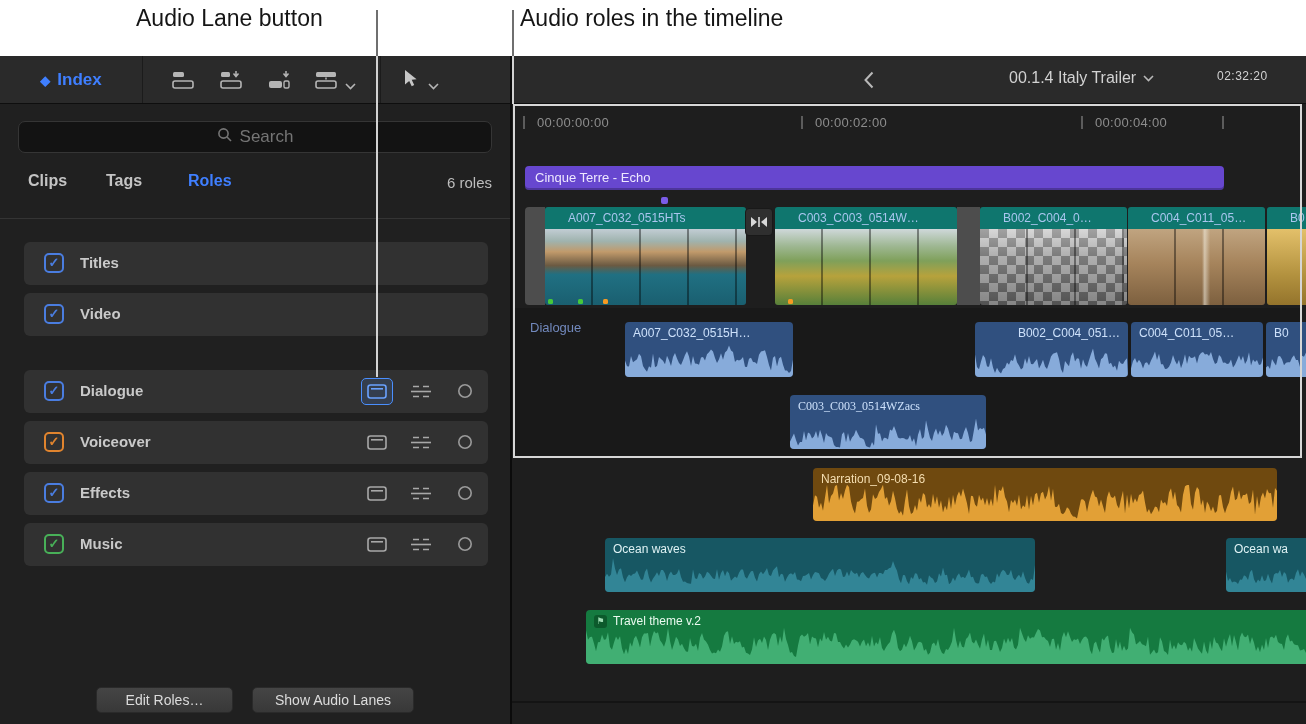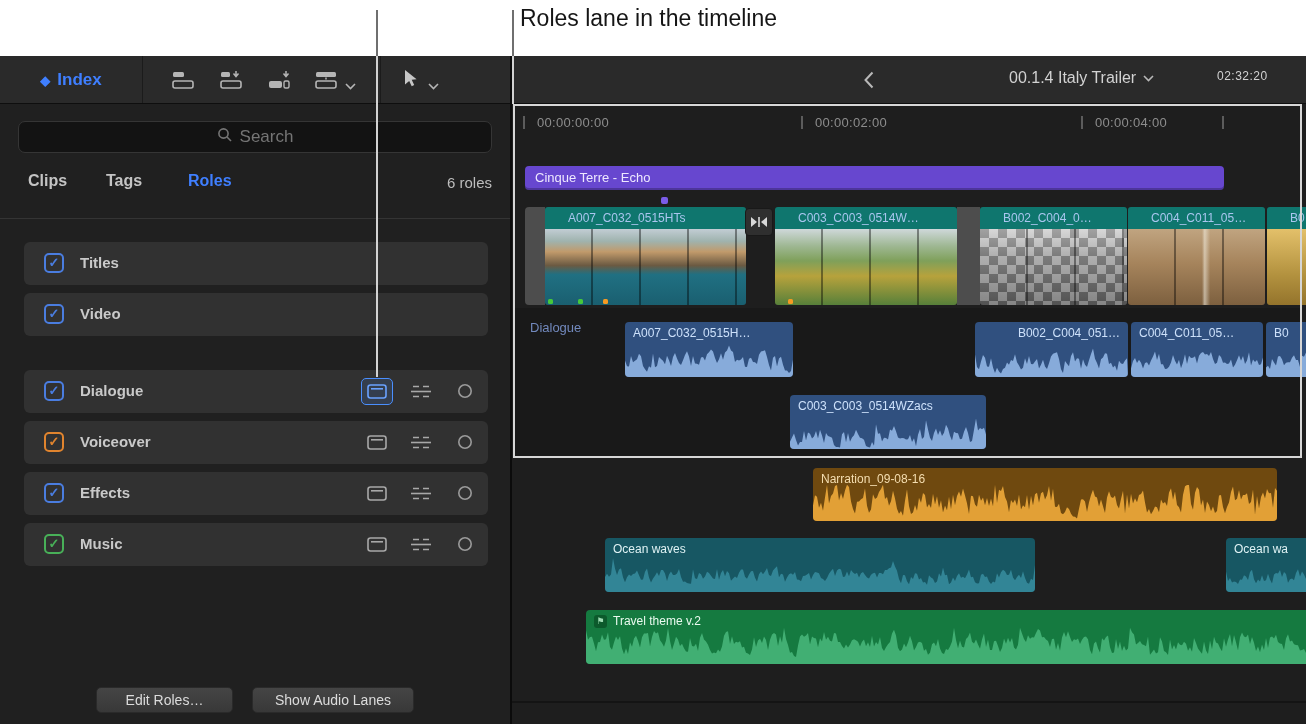--- a/index.html
+++ b/index.html
@@ -84,21 +84,22 @@
   .clip-badge { width:13px; height:13px; border-radius:3px; background:#0c5a2c; color:#9fdcb4; font-size:9px; line-height:13px; text-align:center; flex:0 0 13px; }
 
   .tl-bottom-line { position:absolute; left:0; top:645px; width:795px; height:2px; background:#141414; }
 </style>
 </head>
 <body>
 
 <div class="stage">
 
   <div class="annot-strip">
-    <div class="annot-text" style="left:520px; top:5px;">Roles lane in the timeline</div>
+    <div class="annot-text" style="left:136px; top:5px;">Audio Lane button</div>
+    <div class="annot-text" style="left:520px; top:5px;">Audio roles in the timeline</div>
   </div>
 
   <div class="leader dark" style="left:376px; top:10px; height:46px;"></div>
   <div class="leader light" style="left:376px; top:56px; height:321px;"></div>
   <div class="leader dark" style="left:512px; top:10px; height:46px;"></div>
   <div class="leader light" style="left:512px; top:56px; height:48px;"></div>
 
   <div class="highlight-box" style="left:513px; top:104px; width:789px; height:354px;"></div>
 
   <div class="panel-divider"></div>
@@ -390,21 +391,21 @@
         </div>
     </div>
     <div class="aclip" style="left: 755px; top: 266px; width: 60px; height: 55px; border-radius: 4px 0px 0px 4px; background-color: rgb(48, 80, 127);">
       <div class="aclip-name">B0</div>
       <div class="waveform" style="height:32px;">
           <svg viewBox="0 0 60 32" preserveAspectRatio="none" style="position: absolute; inset: 0px; width: 100%; height: 100%; display: block;">
             <path d="M0 32 L0 22.4 L2 20.8 L4 24.0 L6 14.1 L8 17.4 L10 20.6 L12 11.5 L14 11.1 L16 14.3 L18 20.2 L20 17.8 L22 17.3 L24 17.2 L26 12.8 L28 10.3 L30 15.1 L32 15.1 L34 21.9 L36 10.8 L38 11.7 L40 7.6 L42 14.0 L44 19.6 L46 22.5 L48 16.9 L50 18.8 L52 10.5 L54 7.8 L56 13.3 L58 15.3 L60 14.2 L60 32 Z" fill="#8fb3e2" opacity="0.92"></path>
           </svg>
         </div>
     </div>
-    <div class="aclip" style="left: 279px; top: 339px; width: 196px; height: 54px; background-color: rgb(48, 80, 127);">
+    <div class="aclip" style="left: 279px; top: 339px; width: 196px; height: 54px; background-color: rgb(48, 80, 127); font-family: Liberation Serif, serif;">
       <div class="aclip-name">C003_C003_0514WZacs</div>
       <div class="waveform" style="height:31px;">
           <svg viewBox="0 0 196 31" preserveAspectRatio="none" style="position: absolute; inset: 0px; width: 100%; height: 100%; display: block;">
             <path d="M0 31 L0 23.7 L2 19.4 L4 15.6 L6 22.1 L8 27.6 L10 24.1 L12 23.9 L14 12.9 L16 22.6 L18 14.4 L20 15.7 L22 20.4 L24 18.4 L26 13.0 L28 20.5 L30 11.7 L32 17.5 L34 25.0 L36 14.9 L38 17.9 L40 18.8 L42 19.8 L44 27.1 L46 29.0 L48 28.9 L50 29.4 L52 16.3 L54 14.1 L56 24.2 L58 14.9 L60 23.8 L62 19.4 L64 17.3 L66 11.7 L68 16.1 L70 19.7 L72 20.2 L74 21.8 L76 28.1 L78 29.1 L80 29.4 L82 24.0 L84 27.7 L86 6.2 L88 15.8 L90 15.2 L92 23.4 L94 19.8 L96 20.1 L98 21.6 L100 11.4 L102 12.7 L104 8.0 L106 13.3 L108 19.4 L110 20.5 L112 19.9 L114 20.3 L116 21.6 L118 21.3 L120 16.9 L122 23.9 L124 20.2 L126 28.3 L128 16.7 L130 11.1 L132 20.9 L134 19.0 L136 2.2 L138 11.4 L140 19.8 L142 23.0 L144 15.1 L146 10.6 L148 17.0 L150 12.3 L152 18.0 L154 14.8 L156 6.7 L158 10.4 L160 17.7 L162 22.4 L164 13.8 L166 14.9 L168 15.2 L170 21.3 L172 20.8 L174 13.7 L176 9.0 L178 15.0 L180 24.0 L182 23.0 L184 11.7 L186 0.6 L188 12.4 L190 10.1 L192 11.2 L194 9.8 L196 16.4 L196 31 Z" fill="#8fb3e2" opacity="0.92"></path>
           </svg>
         </div>
     </div>
 
     <div class="aclip narration" style="left: 302px; top: 412px; width: 464px; height: 53px; background-color: rgb(111, 73, 15);">
       <div class="aclip-name">Narration_09-08-16</div>

